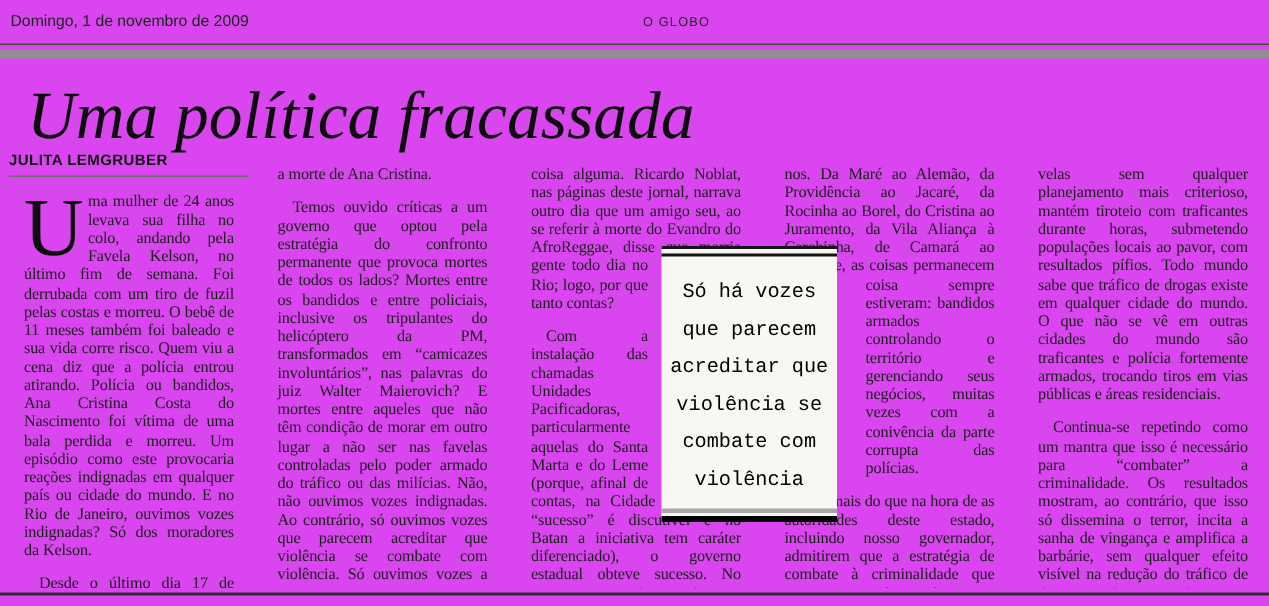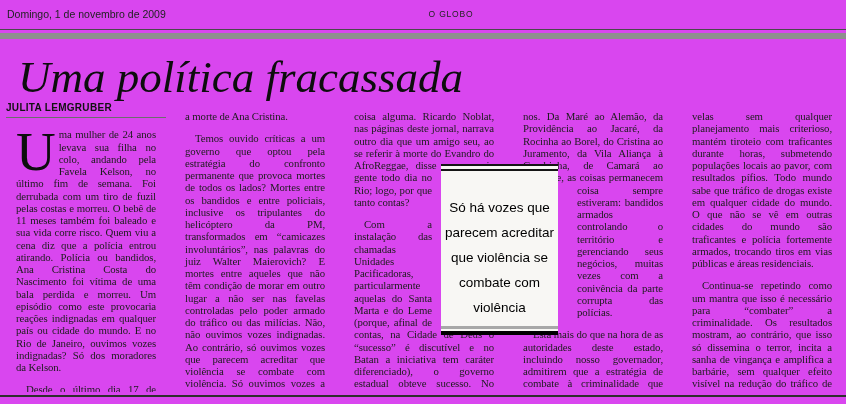--- a/index.html
+++ b/index.html
@@ -31,21 +31,21 @@
   .byline{font-family:"Liberation Sans",sans-serif;font-size:10px;font-weight:bold;letter-spacing:.3px;color:#111;padding:2px 0 3px;}
   .byline-rule{height:1px;background:#6d6d6d;margin:0 0 6px;}
   .dropcap{float:left;font-size:55px;line-height:44px;padding:2px 3px 0 0;font-family:"Liberation Serif",serif;color:#0d0d0d;}
   
   .sp{display:block;}
   .sp-r{float:right;width:62px;height:148px;}
   .sp-l{float:left;width:54px;height:129px;}
   
   .pullquote{position:absolute;left:441px;top:164px;width:117px;background:#f8f7f4;}
   .pq-top{height:3px;border-top:2px solid #151515;border-bottom:2px solid #151515;}
-  .pq-text{font-family:Liberation Sans, sans-serif;font-size:13.5px;line-height:25px;text-align:center;color:#000;padding:24px 1px 6px;}
+  .pq-text{font-family:Liberation Mono, monospace;font-size:13.5px;line-height:25px;text-align:center;color:#000;padding:12px 1px 6px;}
   .pq-bot .g{height:3px;background:#a8a8a8;}
   .pq-bot .b{height:4px;background:#000;margin-top:2px;}
   
   .endnote{margin-top:9px;}
   .endnote-rule{height:1px;background:#555;margin-bottom:6px;width:152px;}
   .bio{font-size:10.8px;line-height:13px;text-align:left;}
   .bio-name{font-family:"Liberation Sans",sans-serif;font-size:9.3px;font-weight:bold;letter-spacing:.2px;}
   .bio-rest{font-style:italic;}
   
   .bottom-rule{position:absolute;left:0;right:0;top:395px;height:2px;background:#2e2e2e;}

